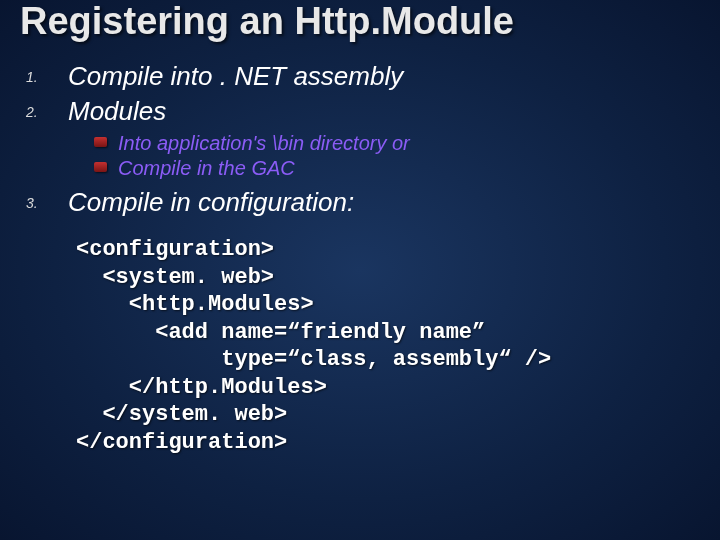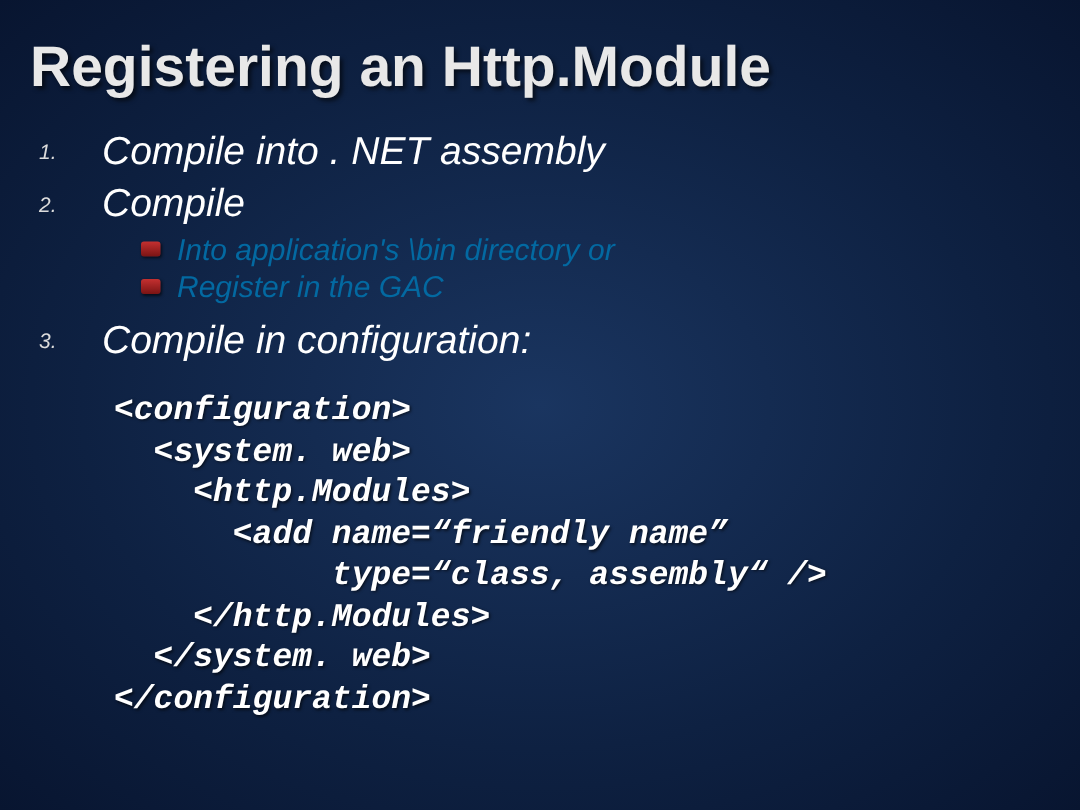--- a/index.html
+++ b/index.html
@@ -9,21 +9,21 @@
     height: 540px;
     overflow: hidden;
     background: radial-gradient(ellipse at center, #1a3560 0%, #0e2142 60%, #081530 100%);
     font-family: Arial, Helvetica, sans-serif;
     color: #ffffff;
   }
   .slide {
     box-sizing: border-box;
     width: 720px;
     height: 540px;
-    padding: 24px 20px 20px 20px;
+    padding: 0 20px 20px 20px;
   }
   .title {
     font-size: 38px;
     font-weight: bold;
     color: #e8e8e8;
     margin: 0 0 18px 0;
     text-shadow: 2px 2px 3px rgba(0,0,0,0.6);
   }
   ol.main {
     margin: 0 0 0 18px;
@@ -47,21 +47,21 @@
     font-size: 14px;
     color: #dcdcdc;
   }
   ul.sub {
     list-style: none;
     margin: 4px 0 6px 26px;
     padding: 0;
   }
   ul.sub > li {
     font-size: 20px;
-    color: #0369a1;
+    color: #8b5cf6;
     position: relative;
     padding-left: 24px;
     line-height: 1.25;
   }
   ul.sub > li::before {
     content: "";
     position: absolute;
     left: 0;
     top: 6px;
     width: 13px;
@@ -72,41 +72,40 @@
   }
   .code {
     font-family: "Courier New", Courier, monospace;
     font-size: 22px;
     font-weight: bold;
     color: #ffffff;
     white-space: pre;
     margin: 18px 0 0 56px;
     line-height: 1.25;
     text-shadow: 1px 1px 2px rgba(0,0,0,0.6);
-    font-style: italic;
   }
 </style>
 </head>
 <body>
 
 <div class="slide">
   <h1 class="title">Registering an Http.Module</h1>
 
   <ol class="main">
     <li>
       <span>Compile into . NET assembly</span>
     </li>
     <li>
-      <span>Compile</span>
+      <span>Modules</span>
       <ul class="sub">
         <li>
           <span>Into application's \bin directory or</span>
         </li>
         <li>
-          <span>Register in the GAC</span>
+          <span>Compile in the GAC</span>
         </li>
       </ul>
     </li>
     <li>
       <span>Compile in configuration:</span>
     </li>
   </ol>
 
   <div class="code">&lt;configuration&gt;
   &lt;system. web&gt;

